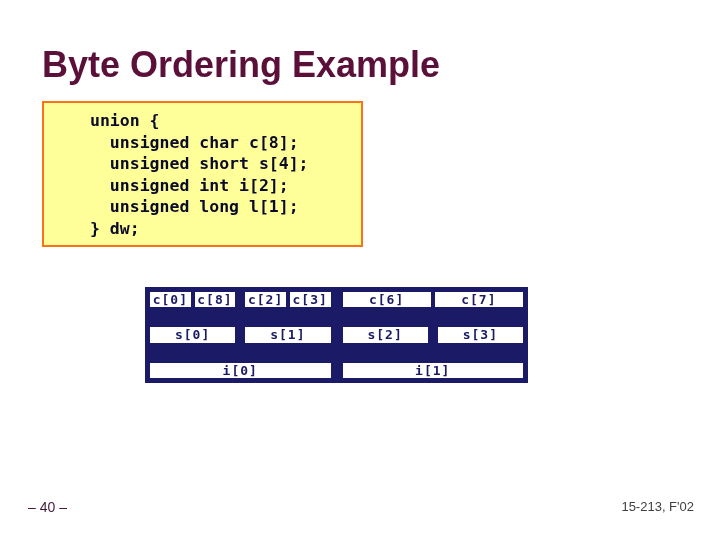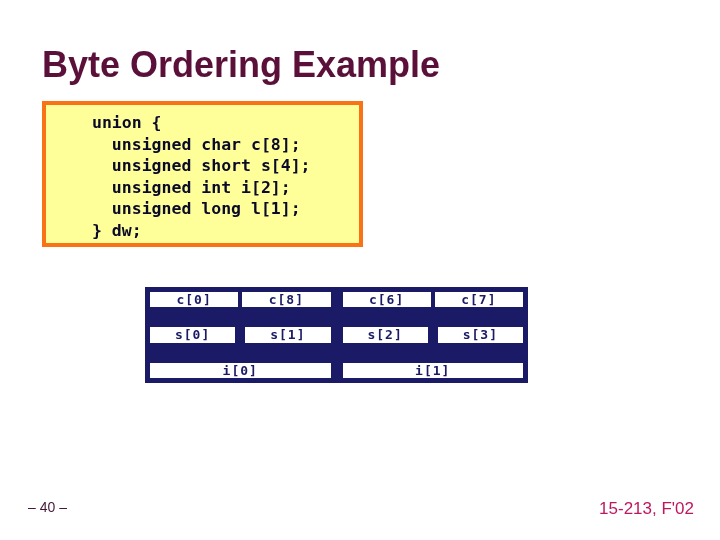--- a/index.html
+++ b/index.html
@@ -15,21 +15,21 @@
     position:absolute; left:42px; top:44px;
     font-size:36px; font-weight:bold;
     color:#5a1038;
     white-space:nowrap;
   }
 
   .code-box {
     position:absolute; left:42px; top:101px;
     width:321px; height:146px;
     background:#ffff99;
-    border:4px solid #f97316;
+    border:2px solid #f97316;
     box-sizing:border-box;
   }
   .code-box pre {
     margin:0;
     padding:7px 0 0 46px;
     font-family:"DejaVu Sans Mono","Liberation Mono",monospace;
     font-weight:bold;
     font-size:16.5px;
     line-height:21.5px;
     color:#0a0a2a;
@@ -60,21 +60,21 @@
     min-width:0;
   }
   .cell.gray { background:#c0c0c0; }
 
   .footer-page {
     position:absolute; left:28px; top:499px;
     font-size:14px; color:#45183a;
   }
   .footer-course {
     position:absolute; right:26px; top:499px;
-    font-size:17px; color:#be185d;
+    font-size:13px; color:#404040;
   }
 </style>
 </head>
 <body>
 
 <div class="slide-title">Byte Ordering Example</div>
 
 <div class="code-box">
   <pre>union {
   unsigned char c[8];
@@ -84,20 +84,24 @@
 } dw;</pre>
 </div>
 
 <div class="diagram">
 
   <div class="drow">
     <div class="half">
       <div class="pair">
         <div class="cell">c[0]</div>
         <div class="cell">c[8]</div>
+      </div>
+      <div class="pair">
+        <div class="cell">c[2]</div>
+        <div class="cell">c[3]</div>
       </div>
     </div>
     <div class="half">
       <div class="pair">
         <div class="cell">c[6]</div>
         <div class="cell">c[7]</div>
       </div>
     </div>
   </div>
 

